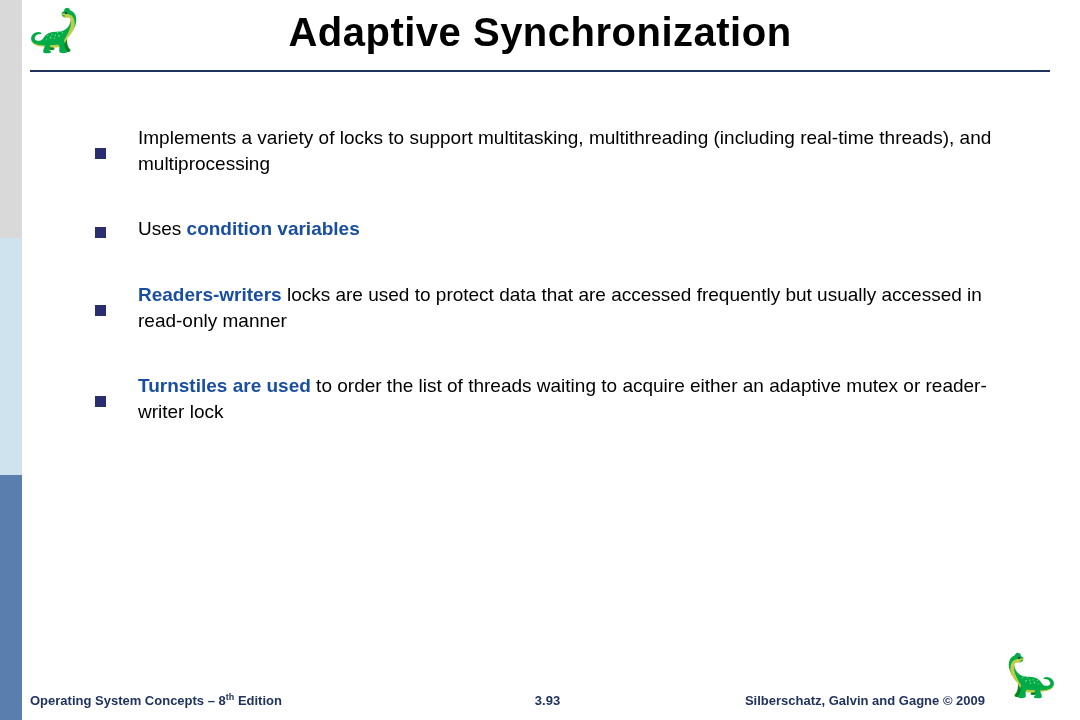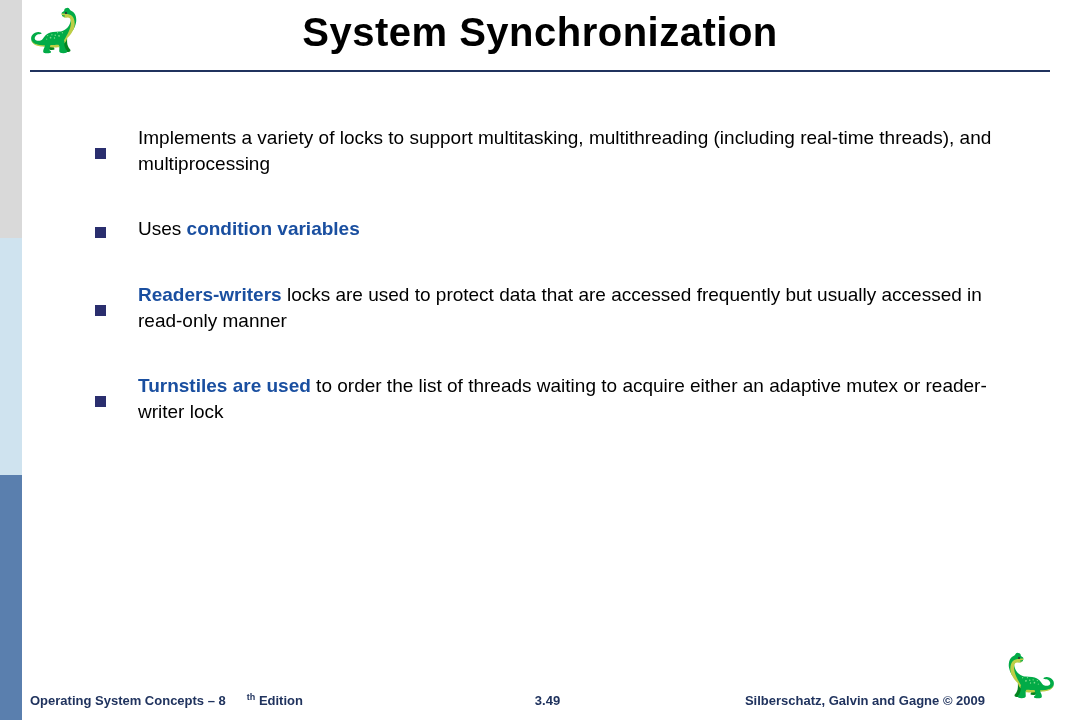--- a/index.html
+++ b/index.html
@@ -15,31 +15,31 @@
   .bullet { display: flex; align-items: center; margin-bottom: 40px; font-size: 19px; line-height: 1.35; }
   .bullet .sq { flex: 0 0 auto; width: 11px; height: 11px; background: #2a2e6e; margin-top: 6px; margin-right: 32px; }
   .bullet .txt { flex: 1 1 auto; }
   .subbullet { display: flex; align-items: flex-start; margin-left: 70px; margin-top: 18px; font-size: 19px; line-height: 1.35; }
   .subbullet .dot { flex: 0 0 auto; width: 8px; height: 8px; border-radius: 50%; background: #2a2e6e; margin-top: 7px; margin-right: 24px; }
   .hl { color: #1a4fa0; font-weight: bold; }
   .footer { position: absolute; bottom: 12px; left: 30px; right: 15px; display: flex; justify-content: space-between; align-items: flex-end; font-size: 13px; font-weight: bold; color: #20335e; }
   .footer .left { }
   .footer .center { position: absolute; left: 50%; transform: translateX(-50%); }
   .footer .right { text-align: right; padding-right: 80px; }
-  .sup { font-size: 9px; vertical-align: super; margin-left: 21px; }
+  .sup { font-size: 9px; vertical-align: super; }
 </style>
 </head>
 <body>
 
 <div class="slide">
   <div class="left-stripe"></div>
   <div class="dino-tl">🦕</div>
 
   <div class="header">
-    <div class="title">System Synchronization</div>
+    <div class="title">Adaptive Synchronization</div>
   </div>
   <div class="title-underline"></div>
 
   <div class="content">
 
     <div class="bullet">
       <div class="sq"></div>
       <div class="txt">Implements a variety of locks to support multitasking, multithreading (including real-time threads), and multiprocessing</div>
     </div>
 
@@ -66,16 +66,16 @@
     </div>
 
   </div>
 
   <div class="dino-br">🦕</div>
 
   <div class="footer">
     <div class="left">
       <span>Operating System Concepts – 8</span><span class="sup">th</span><span> Edition</span>
     </div>
-    <div class="center">3.49</div>
+    <div class="center">3.93</div>
     <div class="right">Silberschatz, Galvin and Gagne © 2009</div>
   </div>
 </div>
 
 </body></html>

